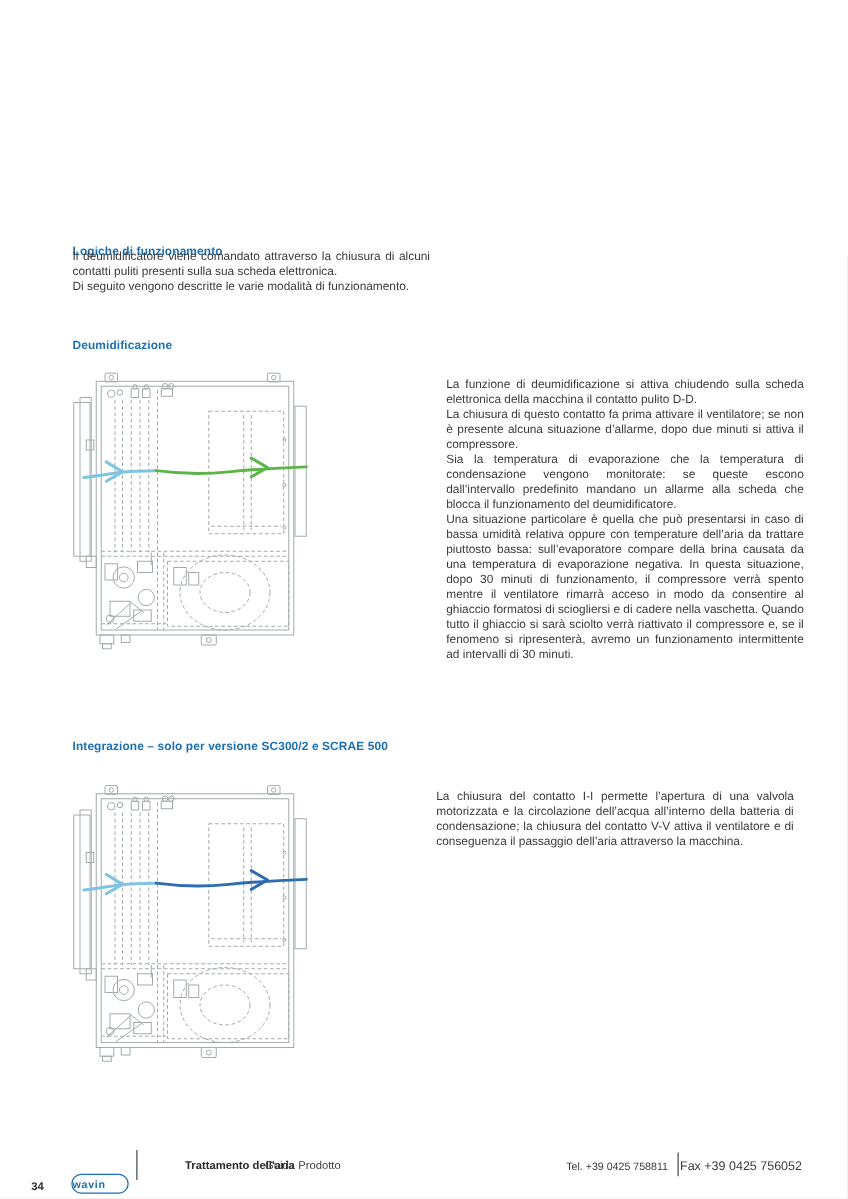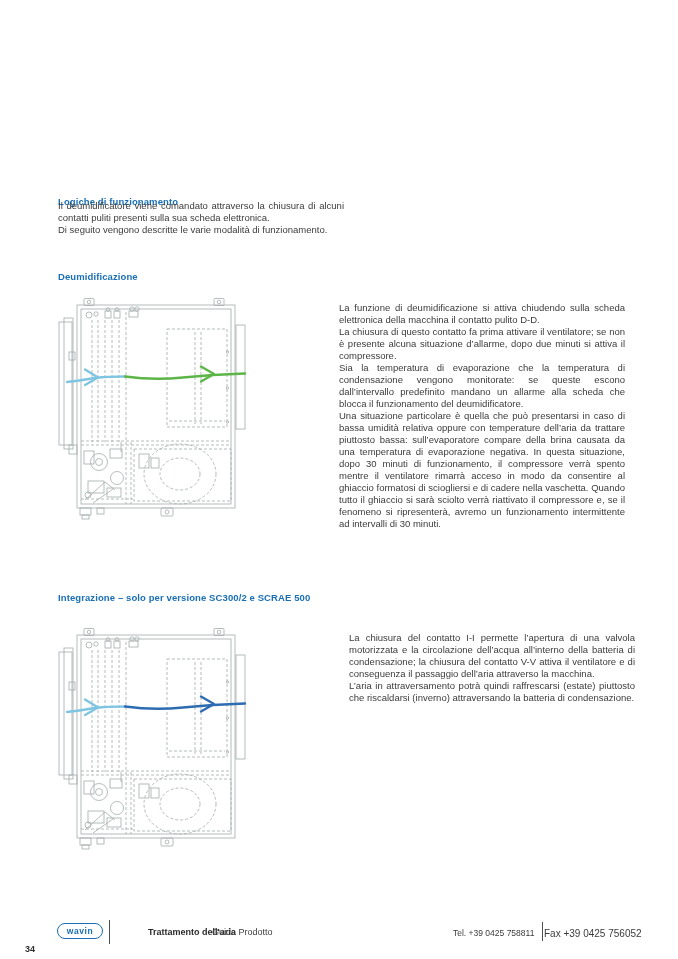--- a/index.html
+++ b/index.html
@@ -13,36 +13,36 @@
     position:absolute; left:58px; width:560px;
     font-size:9.5px; font-weight:bold; color:var(--heading, #1a6fb5);
     letter-spacing:0.1px;
   }
   .body-col {
     position:absolute; font-size:9.5px; line-height:12px;
     color:var(--body, #3b3b3b); text-align:justify;
   }
   .body-col p { margin:0; }
   .intro-col { left:58px; top:200px; width:286px; }
-  .right-col-1 { left:339px; top:302px; width:286px; }
+  .right-col-1 { left:357px; top:302px; width:286px; }
   .right-col-2 { left:349px; top:632px; width:286px; }
   .diagram {
     position:absolute; left:55px; width:290px; height:238px;
     color:var(--drawing, #a3abac);
   }
   .diagram-1 { top:292px; }
   .diagram-2 { top:622px; }
 
   
   .footer { position:absolute; left:0; top:918px; width:678px; height:30px; font-size:9px; }
   .page-number { position:absolute; left:25px; top:26px; font-weight:bold; color:#2f2f2f; }
   .brand-logo {
-    position:absolute; left:57px; top:5px; width:44px; height:14px;
+    position:absolute; left:57px; top:21px; width:44px; height:14px;
     border:1.4px solid var(--heading, #1a6fb5); border-radius:8px;
-    display:flex; align-items:center; justify-content:center;
+    display:flex; align-items:center; justify-content:flex-start;
     color:var(--heading, #1a6fb5); font-weight:bold; font-size:8.5px;
     letter-spacing:0.6px;
   }
   .footer-rule-left { position:absolute; left:109px; top:2px; width:1px; height:24px; background:#4a4f52; }
   .doc-title { position:absolute; left:120px; top:9px; font-weight:bold; color:#2b2b2b;margin-left:28px; }
   .doc-subtitle { position:absolute; left:212px; top:9px; font-weight:normal; color:#3f3f3f; }
   .tel { position:absolute; left:433px; top:10px; color:#3b3b3b; font-size:8.5px;margin-left:20px; }
   .footer-rule-right { position:absolute; left:542px; top:4px; width:1px; height:19px; background:#4a4f52; }
   .fax { position:absolute; left:544px; top:10px; color:#3b3b3b; font-size:10px;text-align:right; }
 </style>
@@ -166,21 +166,20 @@
       </g>
       <g fill="none" stroke-width="2.4" stroke-linecap="round" stroke-linejoin="round" stroke="#2e6cb2">
         <path d="M70 84.5 C92 87.5 108 87.5 128 85.5 C145 83.8 160 82.5 190 81.5"></path>
         <path d="M146 74.5 L159 82 L146 89.5"></path>
       </g>
     </svg>
   </div>
 
   <div class="body-col right-col-2">
     <p>La chiusura del contatto I-I permette l’apertura di una valvola motorizzata e la circolazione dell’acqua all’interno della batteria di condensazione; la chiusura del contatto V-V attiva il ventilatore e di conseguenza il passaggio dell’aria attraverso la macchina.</p>
-    <p>L’aria in attraversamento potrà quindi raffrescarsi (estate) piuttosto che riscaldarsi (inverno) attraversando la batteria di condensazione.</p>
   </div>
 
   <div class="footer">
     <span class="page-number">34</span>
     <span class="brand-logo">
       <span>wavin</span>
     </span>
     <span class="footer-rule-left"></span>
     <span class="doc-title">Trattamento dell'aria</span>
     <span class="doc-subtitle">Guida Prodotto</span>

